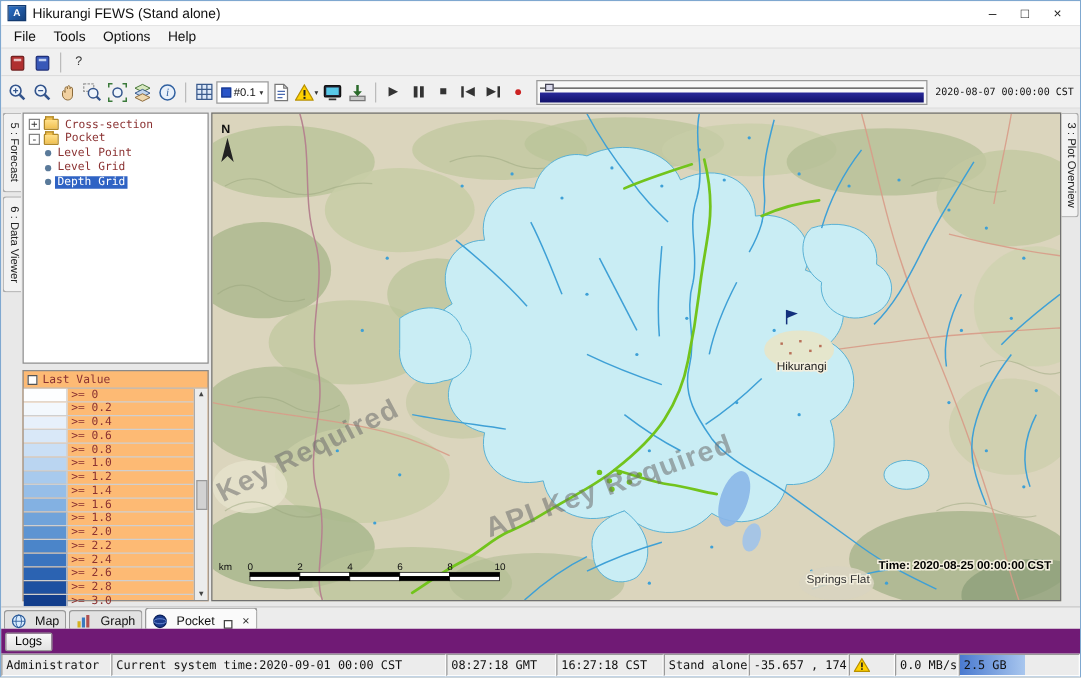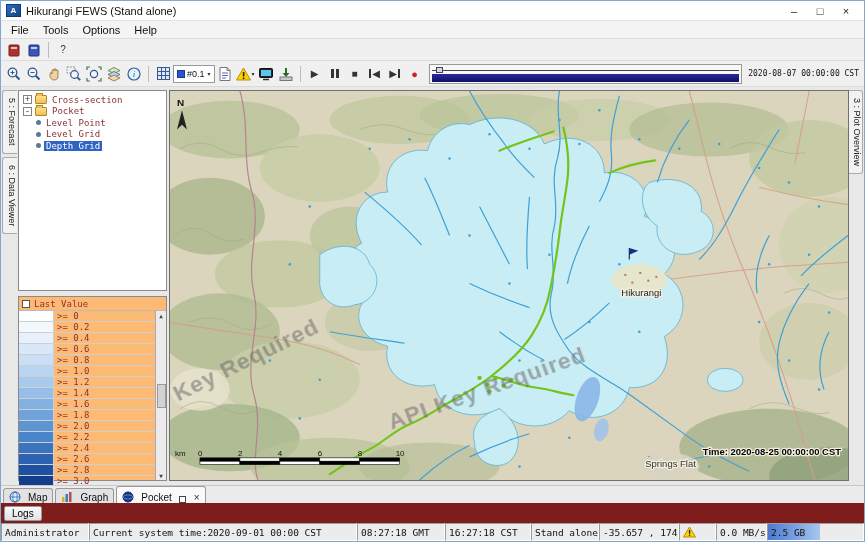--- a/index.html
+++ b/index.html
@@ -65,21 +65,21 @@
 .vthumb{width:9px;height:24px;background:#d2d2d2;border:1px solid #9a9a9a}
 
 .map{flex:1;position:relative;border:1px solid #707070;overflow:hidden;background:#dbd5bd;margin:3px 0 4px 0}
 .map svg{position:absolute;inset:0;width:100%;height:100%}
 
 .btabbar{flex:0 0 17px;display:flex;align-items:flex-end;gap:2px;padding:0 2px;background:#ececec;border-top:1px solid #c8c8c8}
 .btab{height:15px;display:flex;align-items:flex-end;gap:7px;padding:0 5px;border:1px solid #9a9a9a;border-bottom:none;border-radius:3px 3px 0 0;background:#e2e2e2;font-size:10px}
 .btab.active{background:#fafafa;height:17px}
 .restore-box{width:7px;height:7px;border:1px solid #444;background:#fff}
 .closex{font-size:10px;color:#333;margin-left:1px}
-.logsrow{flex:0 0 20px;display:flex;align-items:center;padding:1px 3px;background:#7f1d1d}
+.logsrow{flex:0 0 20px;display:flex;align-items:center;padding:1px 3px;background:#701a75}
 .logs-btn{border:1px solid #9a9a9a;background:linear-gradient(#fafafa,#e2e2e2);padding:1px 7px;font-size:10px;border-radius:2px}
 
 .statusbar{flex:0 0 18px;display:flex;font-family:"DejaVu Sans Mono",monospace;font-size:9.5px;background:#ececec}
 .scell{border:1px solid;border-color:#9a9a9a #fdfdfd #fdfdfd #9a9a9a;display:flex;align-items:center;padding:0 3px;white-space:nowrap;overflow:hidden}
 .mem{position:relative}
 .mem .fill{position:absolute;left:0;top:0;bottom:0;width:55%;background:linear-gradient(90deg,#4a7ad0,#a8c6ee)}
 .mem span{position:relative}
 </style>
 </head>
 <body>

